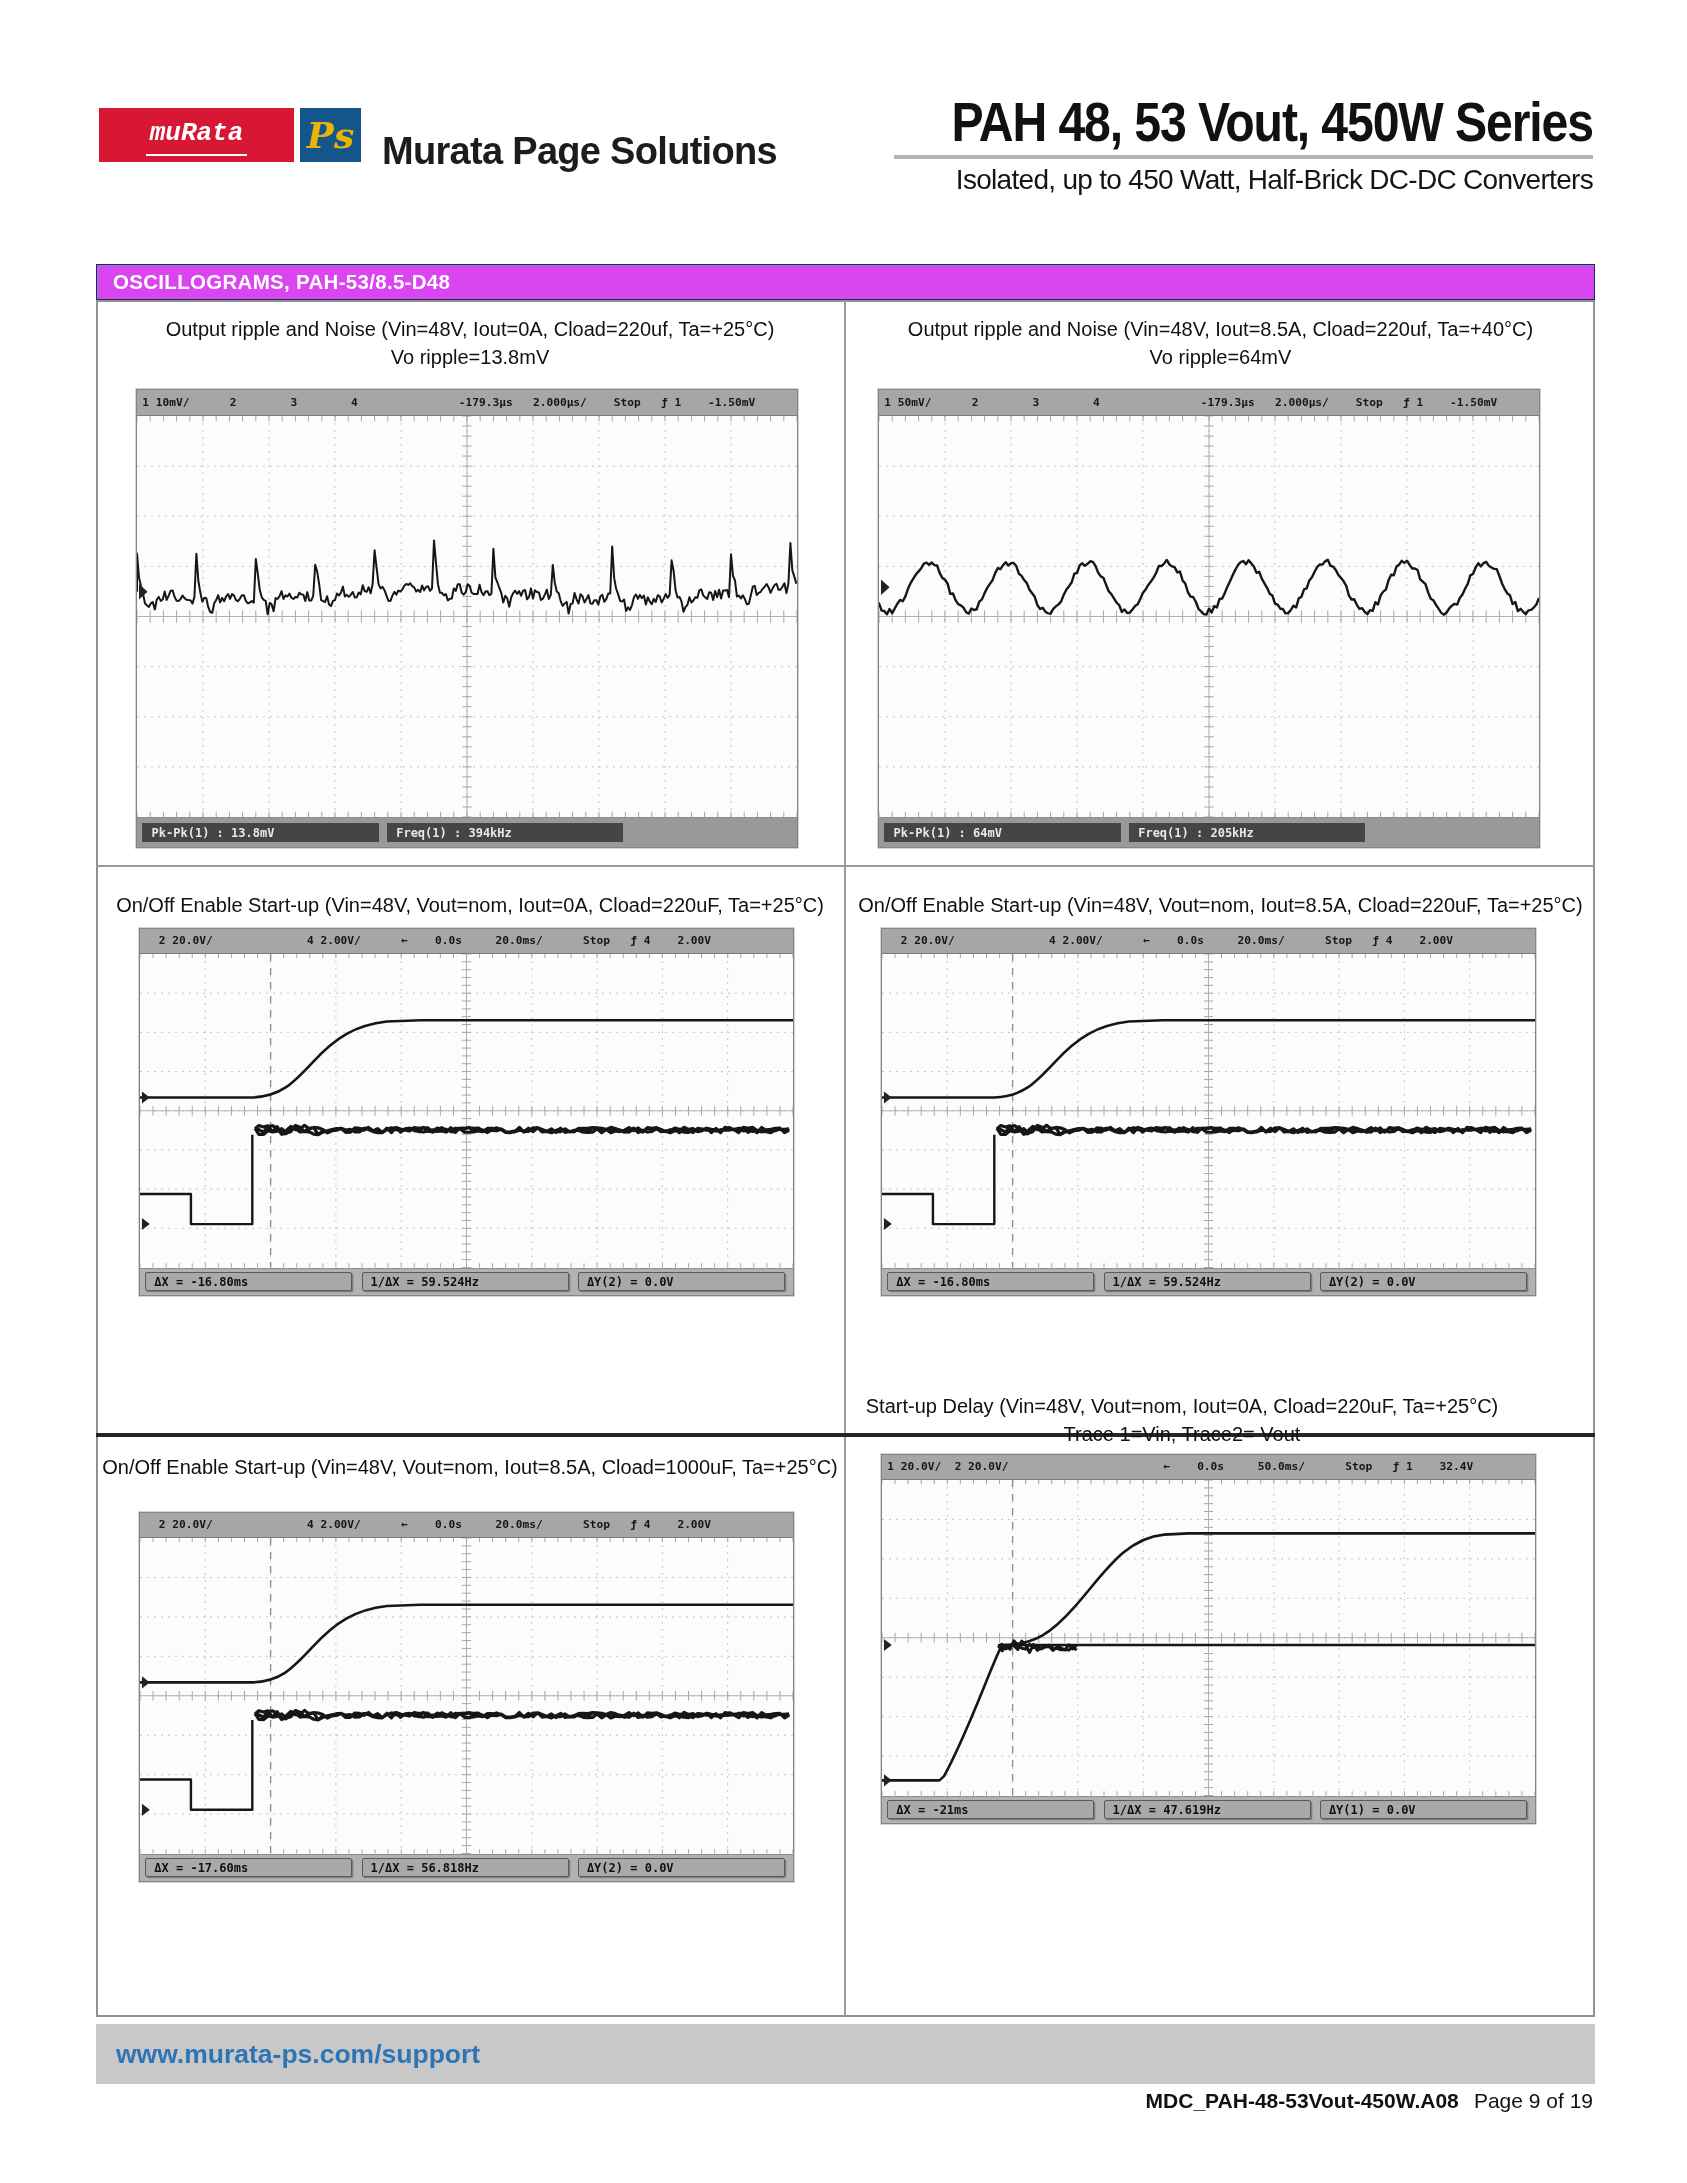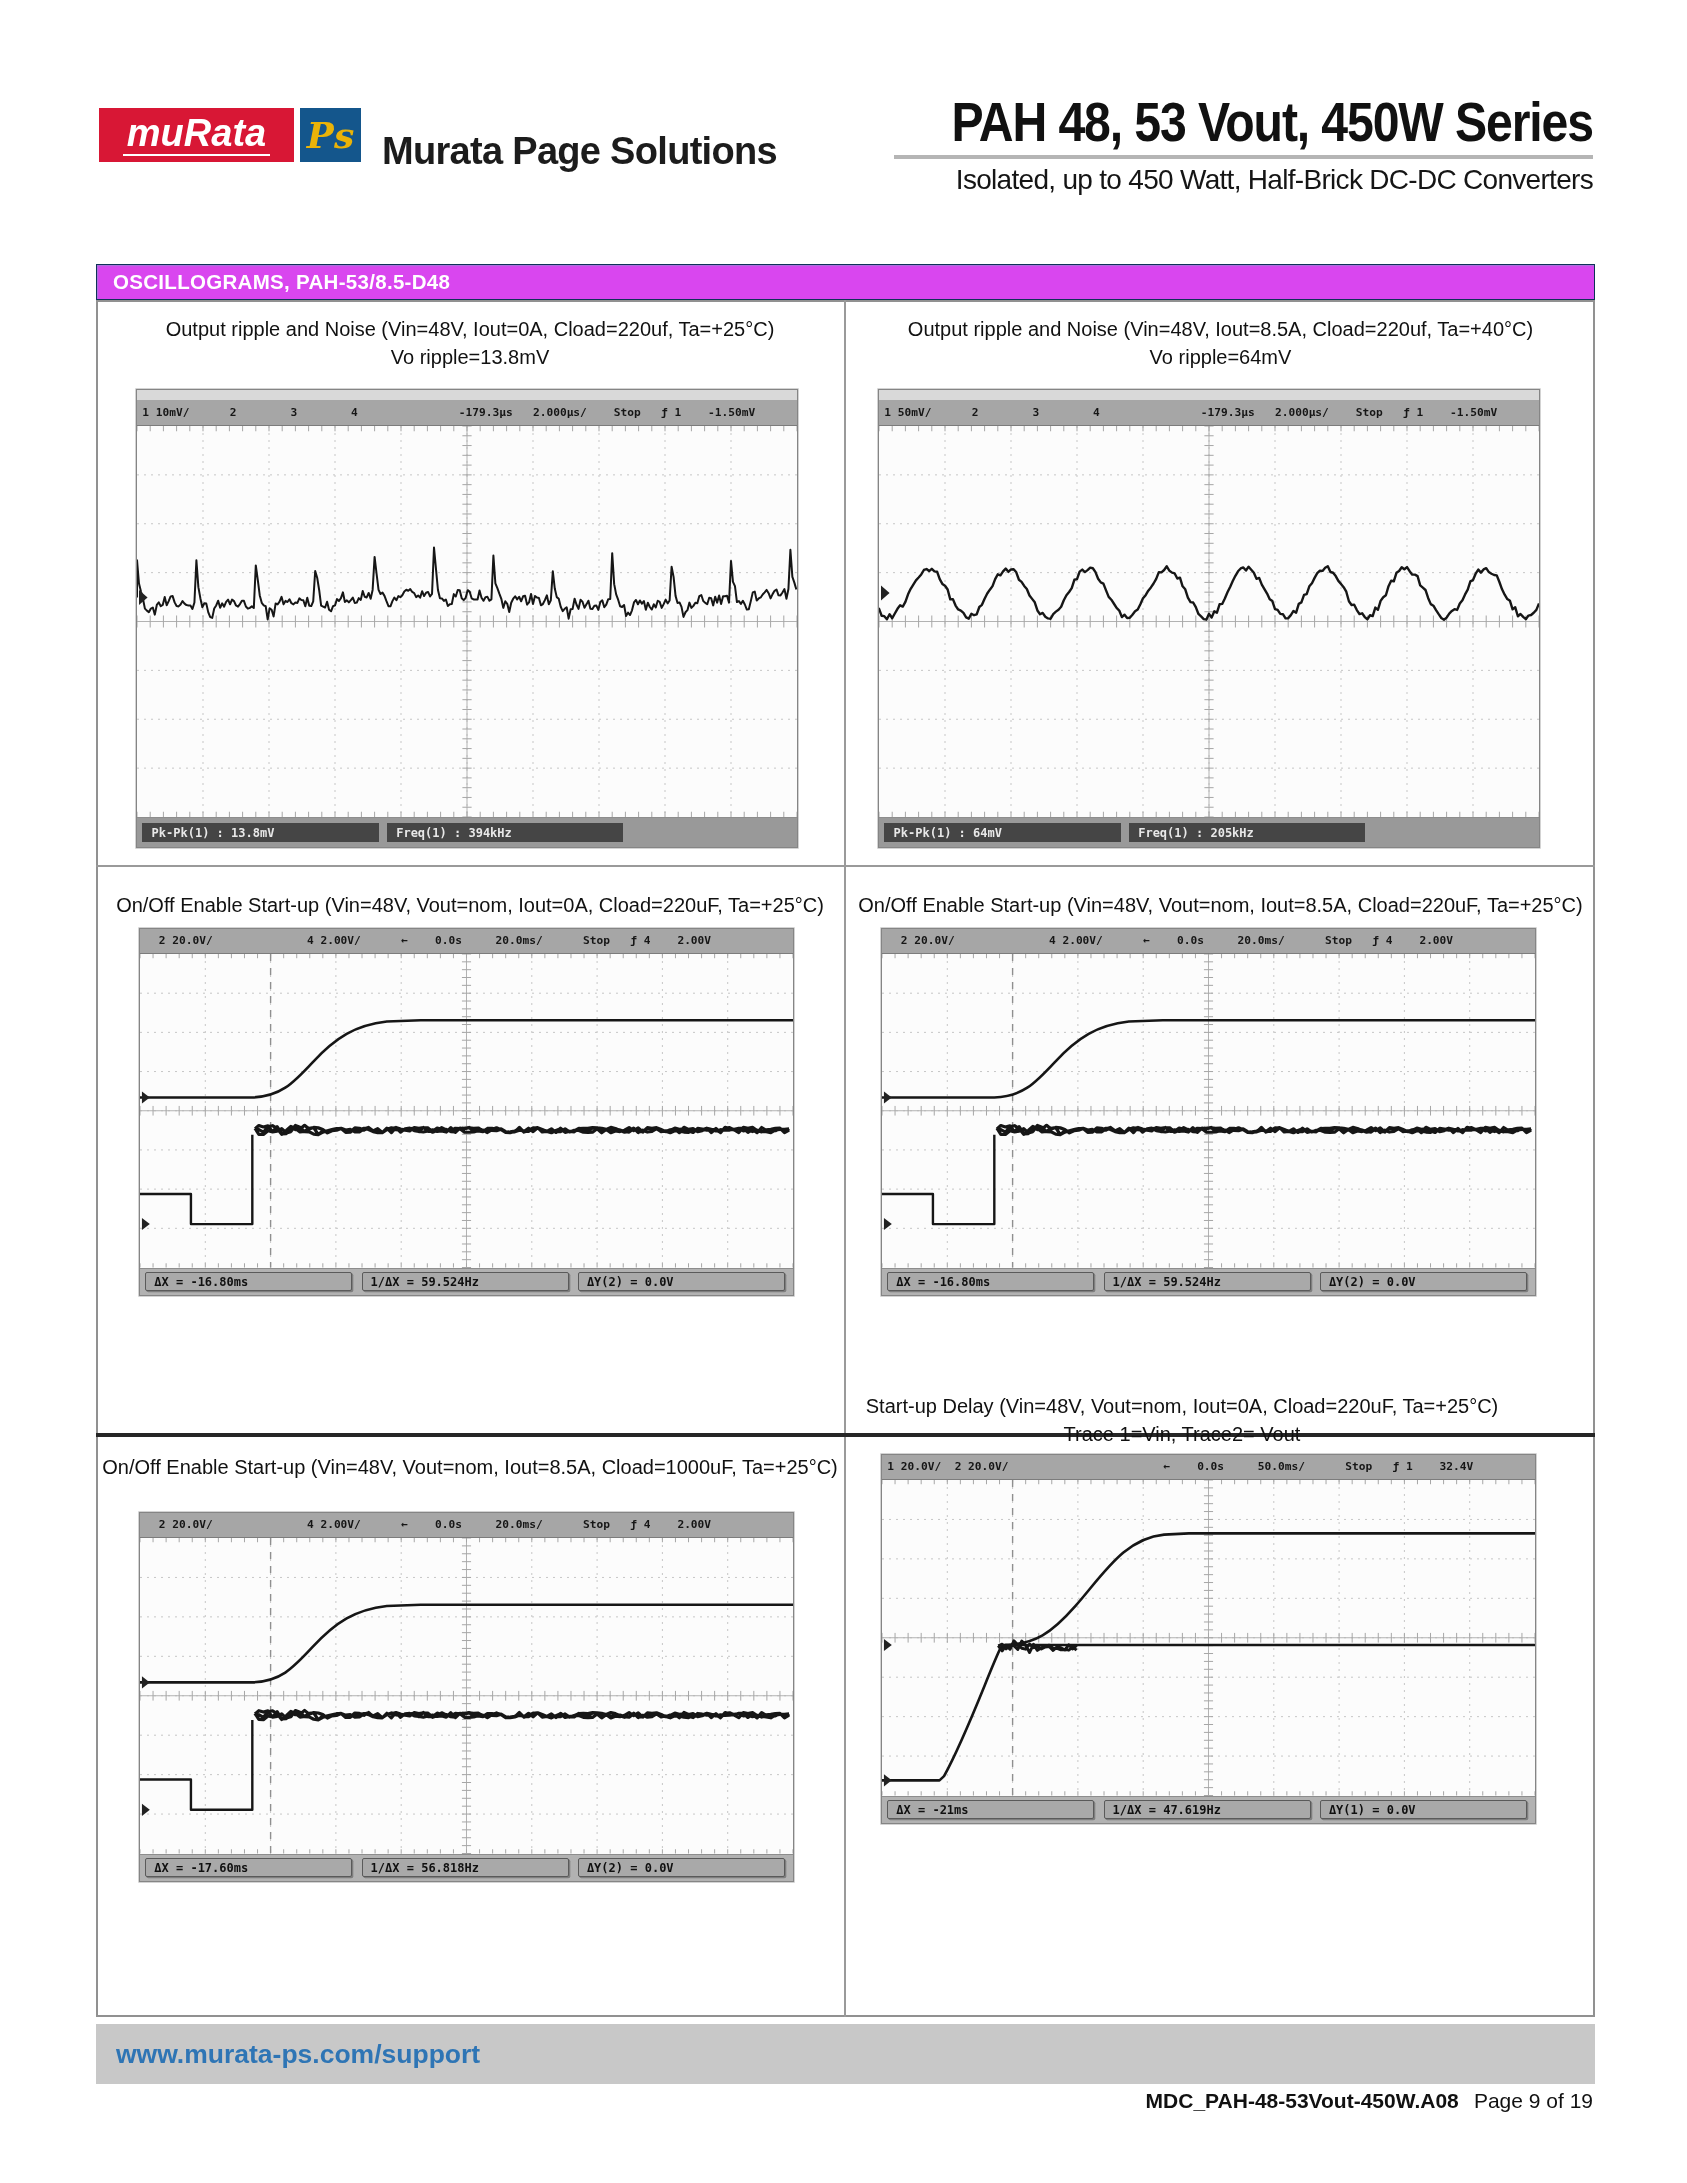--- a/index.html
+++ b/index.html
@@ -2,22 +2,22 @@
 <html style="font-size:10.6px"><head>
 <meta charset="utf-8">
 <style>
   html,body{margin:0;padding:0;background:#e9e9e9;}
   .page{position:relative;width:1687px;height:2183px;background:#ffffff;overflow:hidden;
         font-family:"Liberation Sans",sans-serif;color:#1a1a1a;}
 
   
   .logo-red{position:absolute;left:99px;top:108px;width:195px;height:54px;background:#d81735;
             display:flex;align-items:center;justify-content:center;}
-  .logo-red span{font-family:Liberation Sans, sans-serif;font-style:italic;font-weight:bold;color:#fff;
-            font-size:38px;line-height:38px;border-bottom:2.6px solid #fff;padding:0 4px 1.3px 4px;}
+  .logo-red span{font-family:Liberation Mono, monospace;font-style:italic;font-weight:bold;color:#fff;
+            font-size:26px;line-height:38px;border-bottom:2.6px solid #fff;padding:0 4px 1.3px 4px;}
   .logo-blue{position:absolute;left:300px;top:108px;width:61px;height:54px;background:#14568c;
             display:flex;align-items:center;justify-content:center;}
   .logo-blue span{font-family:"DejaVu Serif",serif;font-style:italic;font-weight:bold;color:#eab308;
             font-size:36px;}
   .company{position:absolute;left:382px;top:130px;font-size:38px;font-weight:bold;letter-spacing:-0.7px;color:#1c1c1c;}
   .title{position:absolute;right:94px;top:89px;font-size:56px;font-weight:bold;letter-spacing:-1.3px;
          white-space:nowrap;transform:scaleX(0.86);transform-origin:100% 50%;color:#111;}
   .title-rule{position:absolute;left:894px;right:94px;top:155px;height:4px;background:#b5b5b5;}
   .subtitle{position:absolute;right:94px;top:164px;font-size:28px;letter-spacing:-0.7px;color:#151515;white-space:nowrap;}
 
@@ -35,21 +35,21 @@
   .cell{position:absolute;}
   .caption{position:absolute;left:0;right:0;text-align:center;font-size:20px;line-height:28.4px;color:#111;}
   .caption div:empty{display:none;}
 
   
   .scope{position:absolute;display:flex;flex-direction:column;background:#d9d9d9;
          border:1.3px solid #858585;box-shadow:0 0 0 0.7px #c0c0c0;box-sizing:border-box;}
   .topbar{flex:none;background:#a6a6a6;border-bottom:1.3px solid #7c7c7c;color:#161616;
           font-family:"DejaVu Sans Mono",monospace;font-weight:bold;font-size:11.2px;
           white-space:pre;overflow:hidden;padding-left:5.3px;}
-  .scope.big .topbar{height:25px;line-height:25px;margin-top:10px;}
+  .scope.big .topbar{height:25px;line-height:25px;}
   .scope.small .topbar{height:24px;line-height:24px;}
   .screen{flex:1;position:relative;background:#fcfcfc;border-bottom:1.3px solid #8d8d8d;overflow:hidden;}
   .screen svg{position:absolute;left:0;top:0;width:100%;height:100%;}
   .mb{flex:none;display:flex;align-items:center;gap:9.3px;padding:0 5.3px;
       font-family:"DejaVu Sans Mono",monospace;font-weight:bold;font-size:12px;}
   .scope.big .mb{height:29px;gap:8px;}
   .scope.small .mb{height:26.5px;}
   .mb.dark{background:#999999;}
   .mb.dark .box{background:#454545;color:#e8e8e8;padding:2.6px 9.3px;min-width:218px;}
   .mb.light{background:#b2b2b2;}

